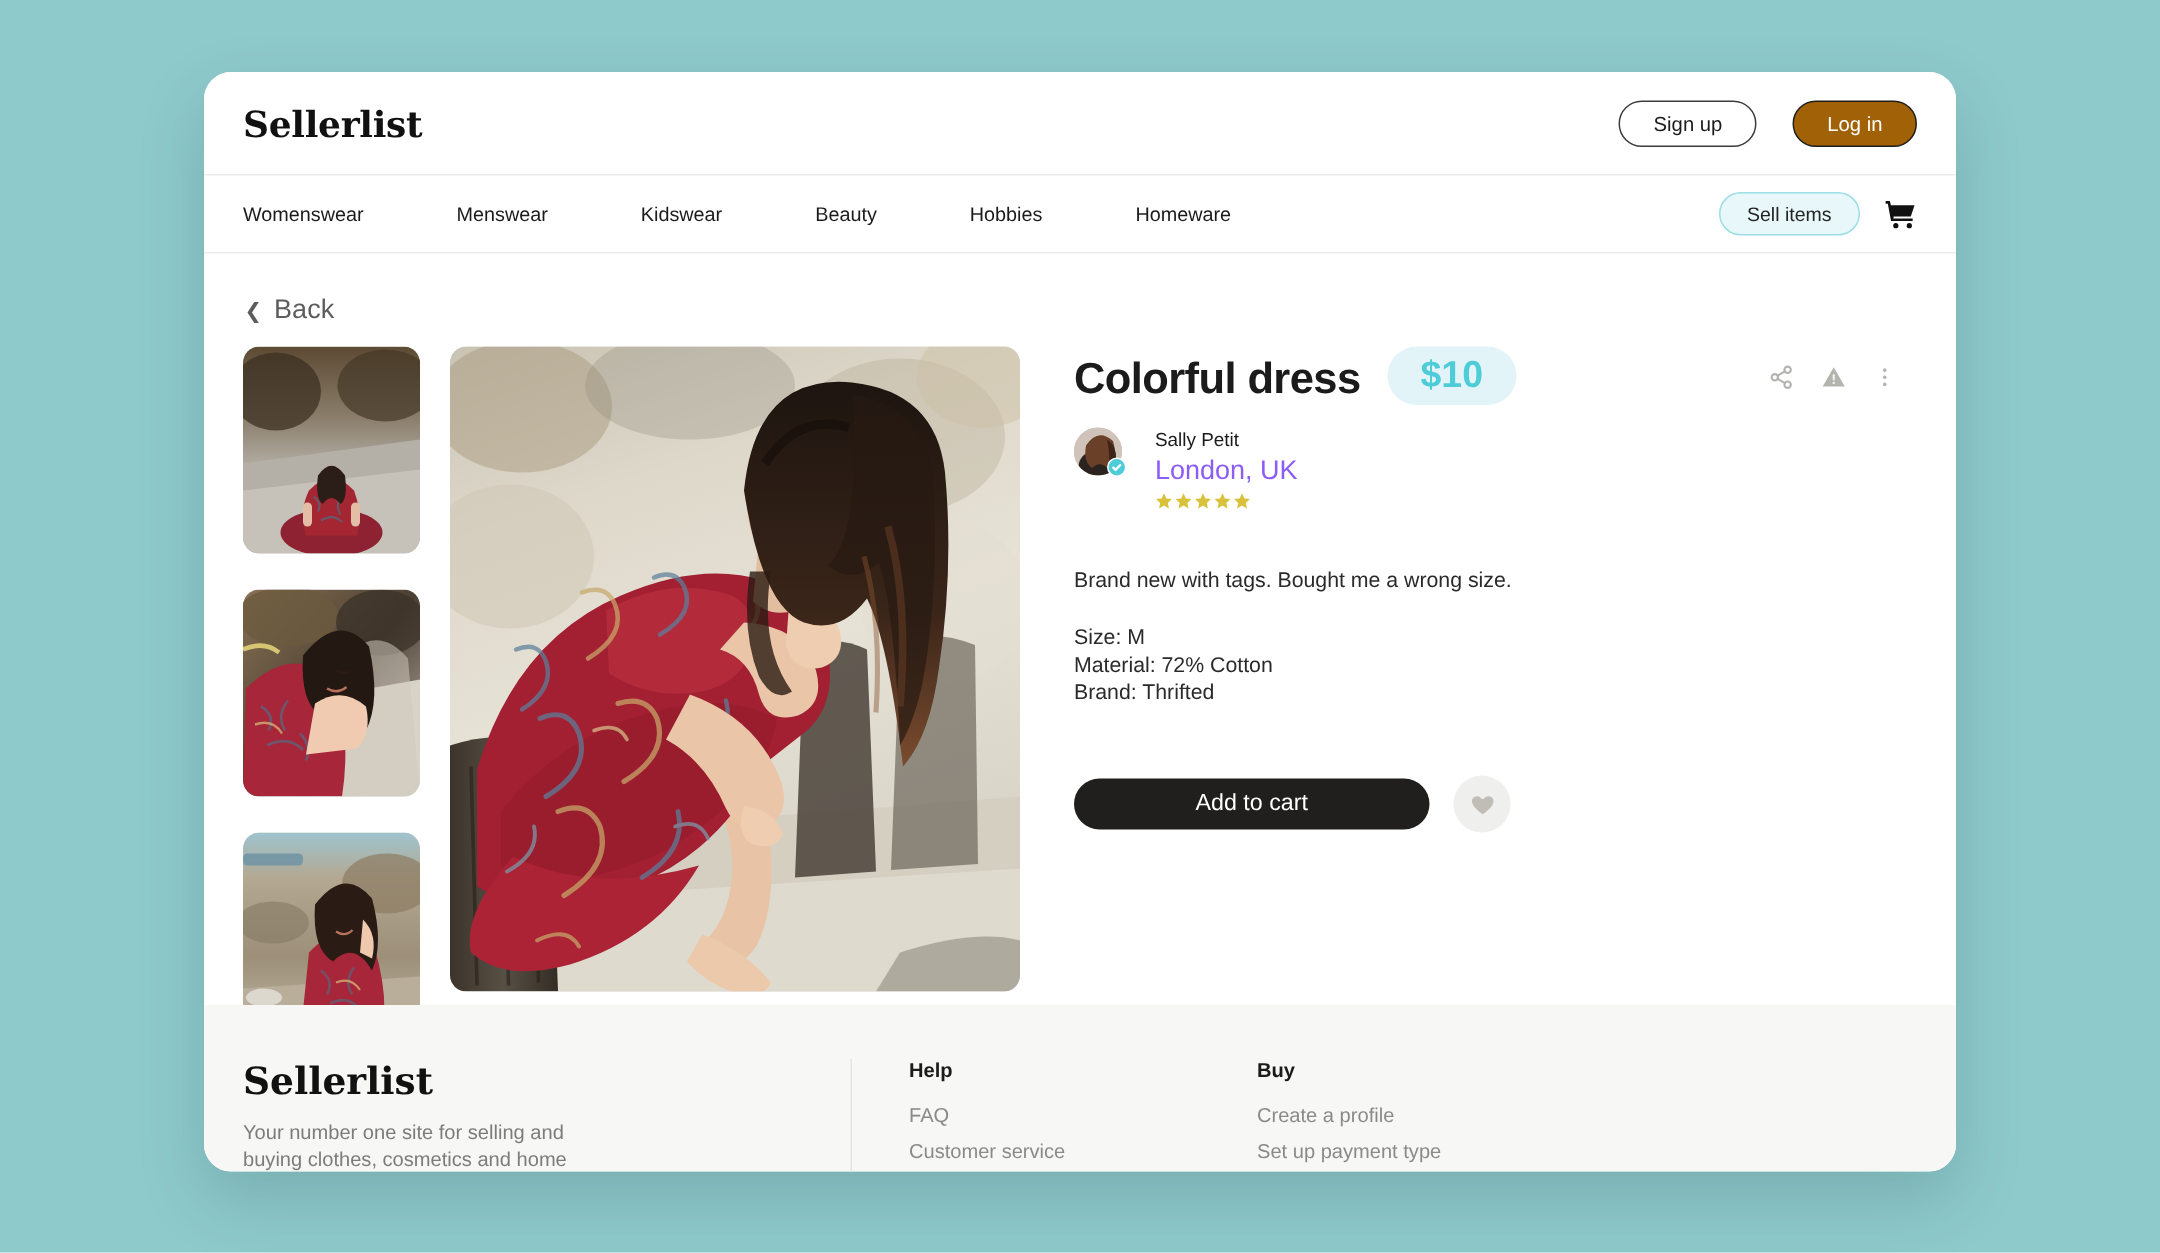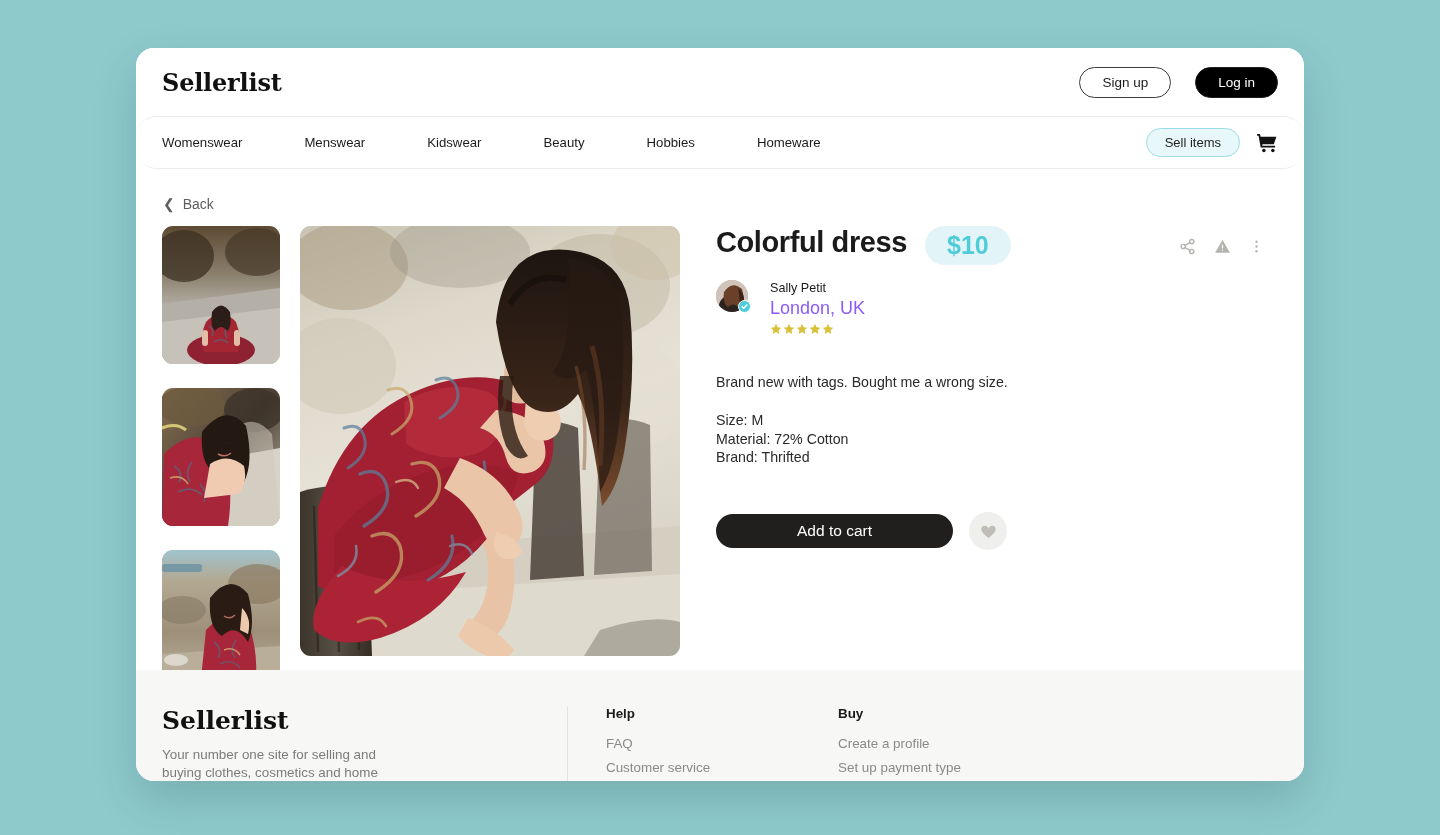--- a/index.html
+++ b/index.html
@@ -45,29 +45,29 @@
     height: 31px;
     border-radius: 16px;
     padding: 0 22px;
     font-size: 13.5px;
     display: flex; align-items: center; justify-content: center;
     cursor: pointer;
     border: 1px solid #3c3c3c;
     background: #fff; color: #1b1b1b;
     white-space: nowrap;
   }
-  .btn-pill.dark { background: #000000; color: #fff; border-color: #1d1d1b; }
+  .btn-pill.dark { background: #a16207; color: #fff; border-color: #1d1d1b; }
 
   
   .nav-bar {
     height: 53px;
     border-top: 1px solid #ececec;
     border-bottom: 1px solid #ececec;
     padding: 0 26px;
-    display: flex; align-items: center; justify-content: space-between; border-radius: 21px;
+    display: flex; align-items: center; justify-content: space-between;
   }
   .nav-links { display: flex; align-items: center; }
   .nav-link {
     font-size: 13.2px; color: #1b1b1b;
     margin-right: 62px; cursor: pointer; white-space: nowrap;
   }
   .nav-link:last-child { margin-right: 0; }
   .nav-right { display: flex; align-items: center; gap: 16px; }
   .btn-sell {
     height: 29px; border-radius: 15px; padding: 0 18px;
@@ -77,41 +77,41 @@
   }
   .cart-icon { width: 22px; height: 22px; cursor: pointer; display: block; }
 
   
   .back-row {
     padding: 27px 0 0 27px;
     display: flex; align-items: center; gap: 8px;
     cursor: pointer; width: max-content;
   }
   .back-chev { color: #5d5d5d; font-size: 14px; line-height: 1; }
-  .back-label { font-size: 14px; color: #5d5d5d; }
+  .back-label { font-size: 18px; color: #5d5d5d; }
 
   
   .product { display: flex; padding: 14px 26px 0 26px; gap: 20px; }
 
   .thumbs { display: flex; flex-direction: column; gap: 24px; }
   .thumb {
     width: 118px; height: 138px; border-radius: 11px;
     overflow: hidden; cursor: pointer; position: relative;
     background: #ddd;
   }
   .thumb svg, .hero svg { display: block; width: 100%; height: 100%; }
 
   .hero {
     width: 380px; height: 430px; border-radius: 11px;
     overflow: hidden; background: #ddd;
   }
 
   .details { flex: 1; padding-left: 16px; position: relative; }
 
-  .title-row { display: flex; align-items: flex-start; gap: 18px; }
+  .title-row { display: flex; align-items: flex-end; gap: 18px; }
   .product-title {
     font-size: 29px; font-weight: 700; color: #1b1b1b; letter-spacing: -.4px;
   }
   .price-badge {
     background: #e3f4f8; color: #4ecdd8;
     font-size: 25px; font-weight: 700;
     padding: 7px 22px; border-radius: 22px; line-height: 1;
   }
   .action-icons {
     position: absolute; right: 14px; top: 12px;

